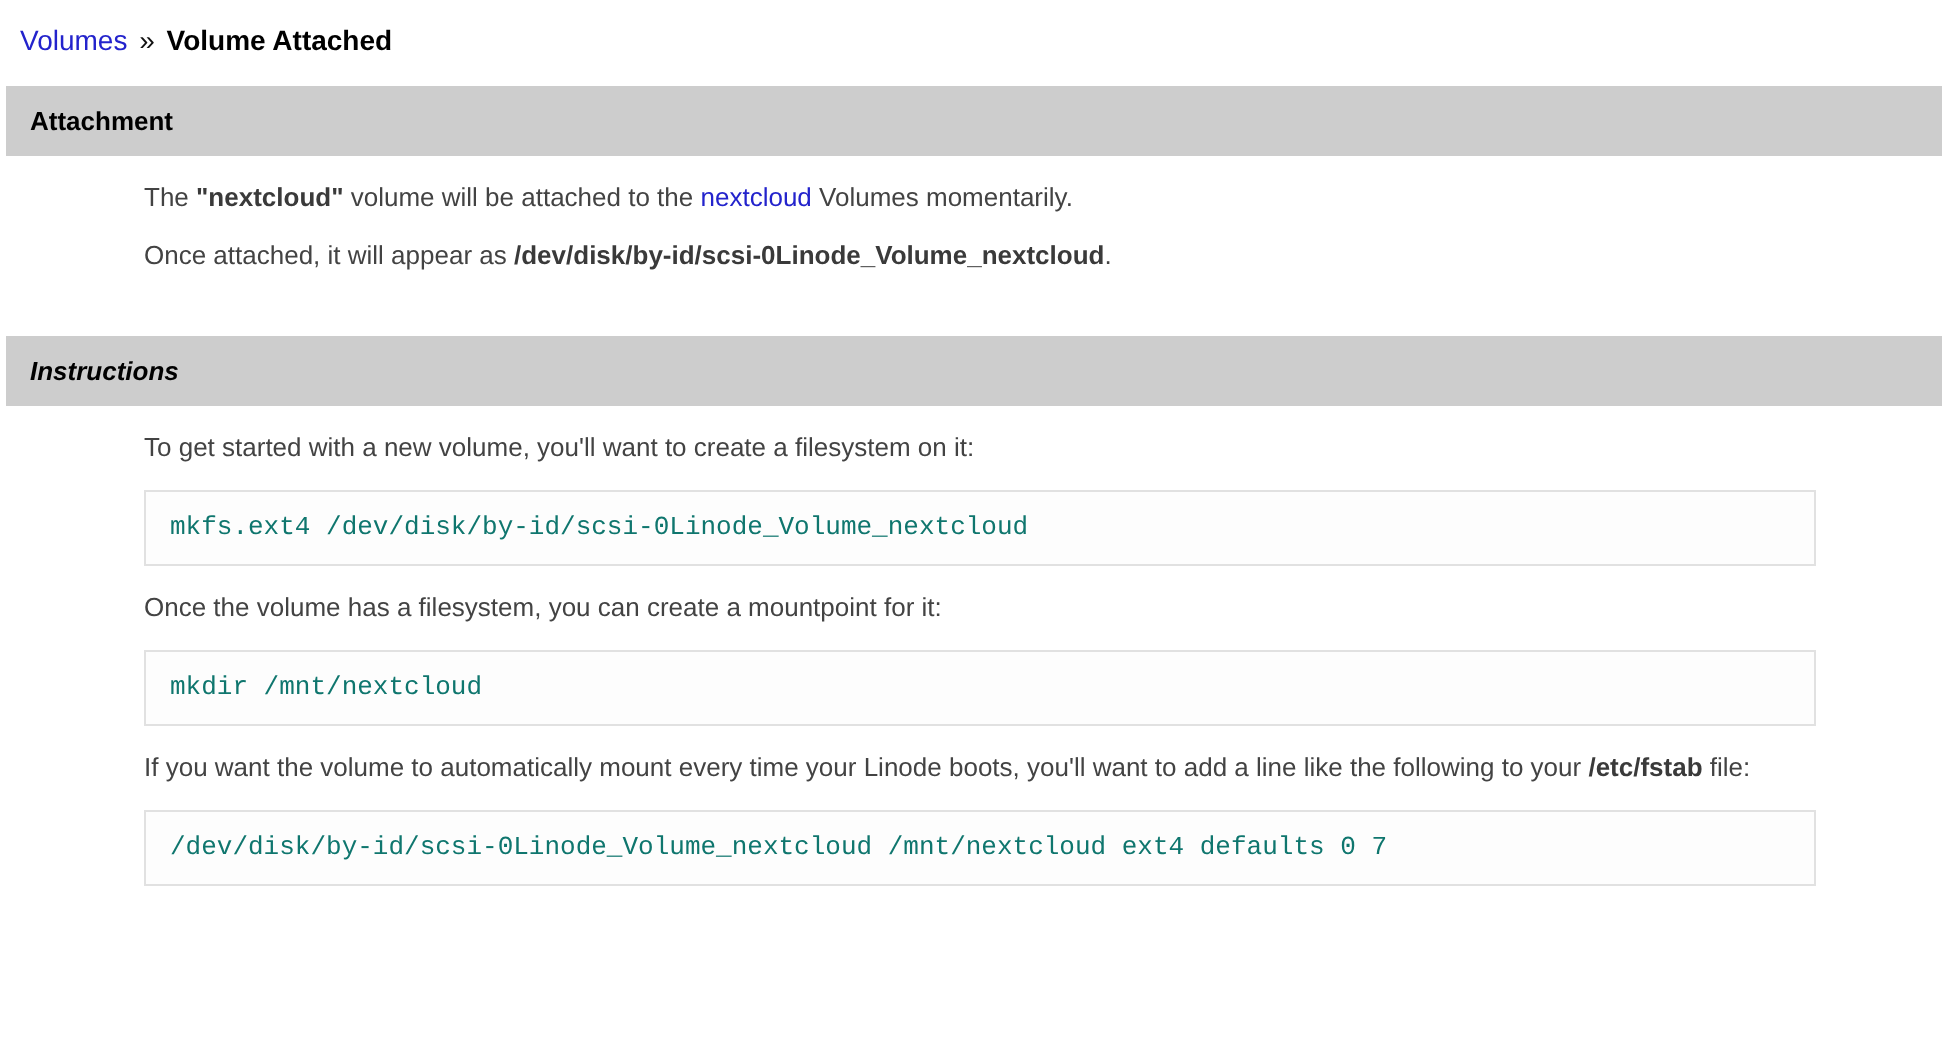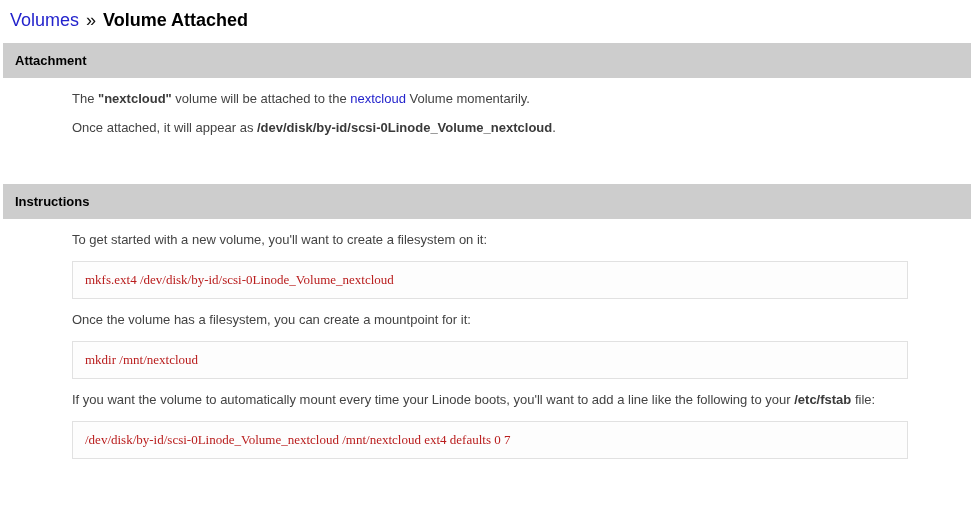--- a/index.html
+++ b/index.html
@@ -14,81 +14,81 @@
     margin: 0; padding: 0;
     background: #ffffff;
     width: 980px; height: 520px;
     overflow: hidden;
     font-family: "Liberation Sans", sans-serif;
     color: var(--text);
   }
   .breadcrumb {
     padding: 12px 0 0 10px;
     margin: 0 0 14px 0;
-    font-size: 18px;
+    font-size: 14px;
     line-height: 17px;
     color: #1c1c1c;
   }
   .breadcrumb a {
     color: var(--link-blue);
     text-decoration: none;
     cursor: pointer;
   }
   .breadcrumb .sep { color: #111; padding: 0 2px; }
   .breadcrumb .current { font-weight: bold; color: #000; }
   .section-bar {
     margin: 0 9px 0 3px;
     background: var(--bar-gray);
     padding: 10px 12px;
     font-size: 13px;
     font-weight: bold;
     color: #000;
     line-height: 15px;
   }
-  .section-bar.mt-lg { margin-top: 48px; }
+  .section-bar.mt-lg { margin-top: 32px; font-style: italic; }
   .content {
     margin-left: 72px;
     margin-right: 10px;
   }
   .content p {
     margin: 13px 0;
     font-size: 13px;
     line-height: 16px;
   }
   .content p b { color: #3a3a3a; }
   .content a.inline-link {
     color: var(--link-blue);
     text-decoration: none;
     cursor: pointer;
   }
   .code-block {
     margin: 13px 62px 13px 0;
     border: 1px solid var(--code-border);
     background: var(--code-bg);
     padding: 10px 12px;
-    font-family: Liberation Serif, serif;
+    font-family: Liberation Mono, monospace;
     font-size: 13px;
     line-height: 16px;
-    color: #b91c1c;
+    color: #0f766e;
     white-space: pre;
   }
 </style>
 </head>
 <body>
 
 <div class="breadcrumb">
   <a href="#">Volumes</a>
   <span class="sep">»</span>
   <span class="current">Volume Attached</span>
 </div>
 
 <div class="section-bar">Attachment</div>
 
 <div class="content">
-  <p><span>The </span><b>"nextcloud"</b><span> volume will be attached to the </span><a href="#" class="inline-link">nextcloud</a><span> Volume momentarily.</span></p>
+  <p><span>The </span><b>"nextcloud"</b><span> volume will be attached to the </span><a href="#" class="inline-link">nextcloud</a><span> Volumes momentarily.</span></p>
   <p><span>Once attached, it will appear as </span><b>/dev/disk/by-id/scsi-0Linode_Volume_nextcloud</b><span>.</span></p>
 </div>
 
 <div class="section-bar mt-lg">Instructions</div>
 
 <div class="content">
   <p>To get started with a new volume, you'll want to create a filesystem on it:</p>
   <div class="code-block">mkfs.ext4 /dev/disk/by-id/scsi-0Linode_Volume_nextcloud</div>
 
   <p>Once the volume has a filesystem, you can create a mountpoint for it:</p>

